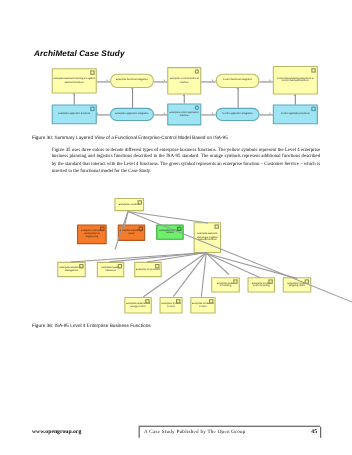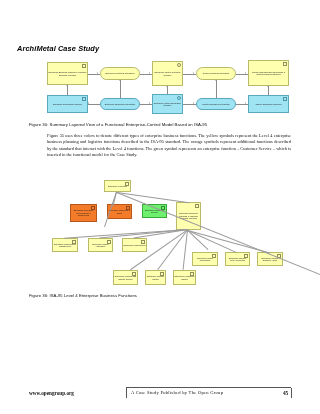--- a/index.html
+++ b/index.html
@@ -18,21 +18,21 @@
 
   
   .page {
     position: absolute;
     inset: 0;
     background: #ffffff;
   }
 
   .title {
     position: absolute;
-    left: 17px;
+    left: 31px;
     top: 44px;
     font-family: "Liberation Sans", sans-serif;
     font-weight: bold;
     font-style: italic;
     font-size: 7.4px;
     letter-spacing: 0.1px;
     color: #000;
     white-space: nowrap;
   }
 

